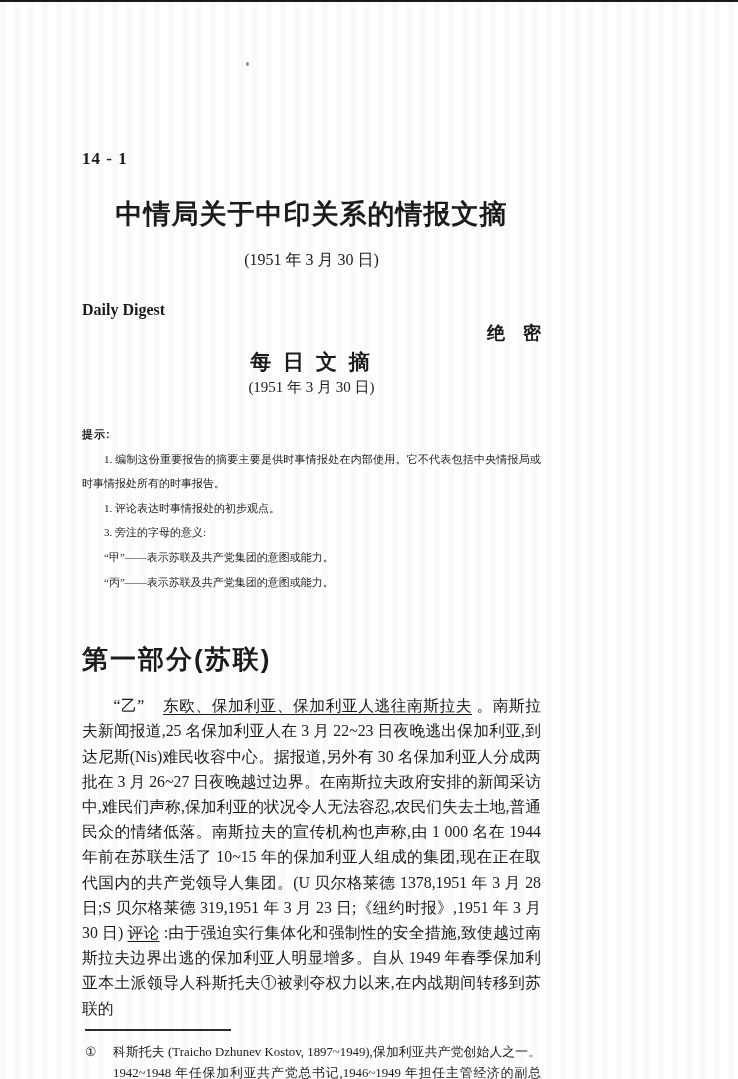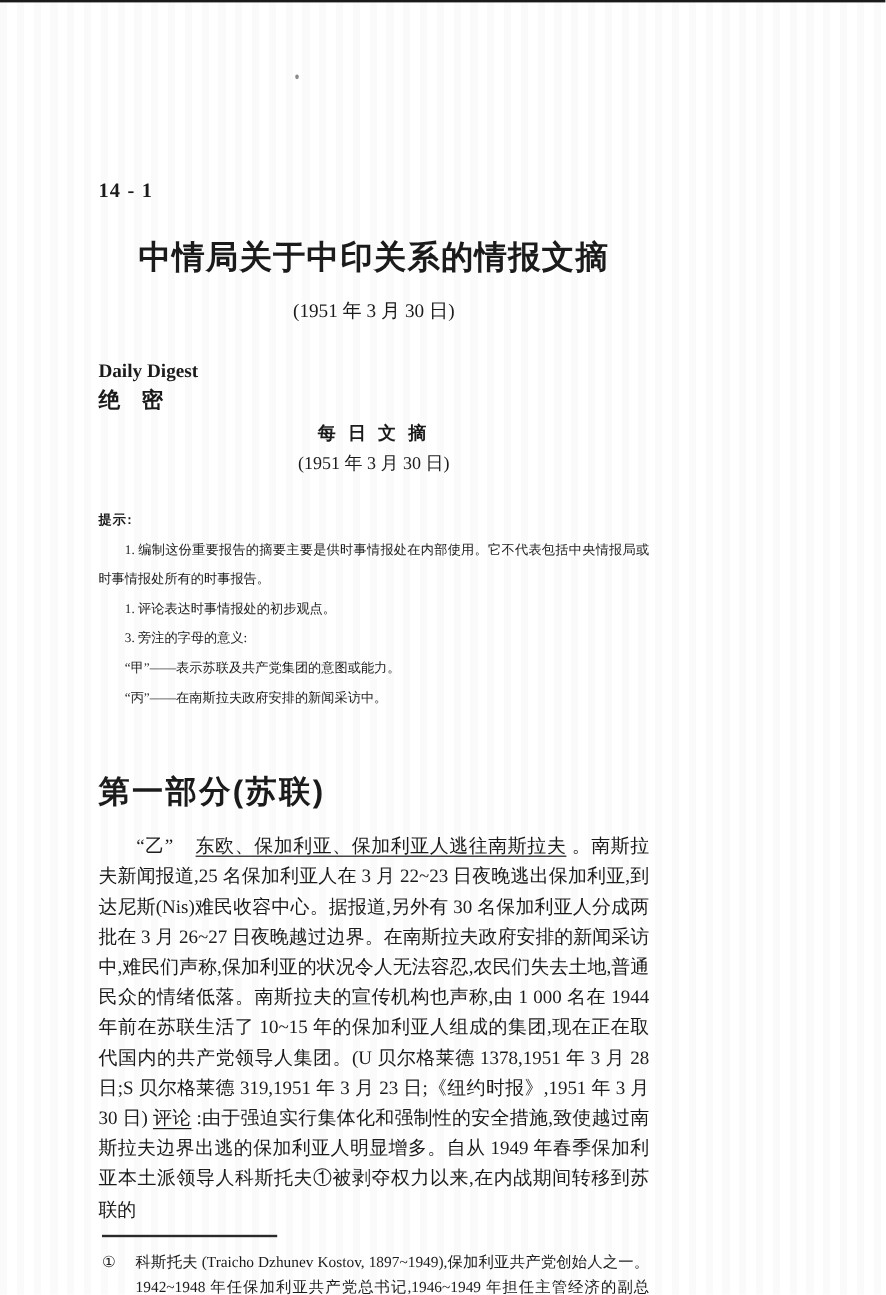--- a/index.html
+++ b/index.html
@@ -48,25 +48,26 @@
     font-size: 16px; line-height: 22px; text-align: center;
   }
   .daily-digest {
     margin-top: 28px;
     font-weight: bold; font-size: 16px; line-height: 22px;
   }
   .classification {
     margin-top: 0px;
     font-family: "Liberation Sans", sans-serif;
     font-weight: bold; font-size: 18px; line-height: 24px;
+    text-align: right;
   }
   .digest-title {
     margin: 3px 0 0 0;
     font-family: "Liberation Sans", sans-serif;
-    font-weight: bold; font-size: 15px; line-height: 27px;
+    font-weight: bold; font-size: 21px; line-height: 27px;
     text-align: center; letter-spacing: 3px;
   }
   .digest-date {
     margin-top: 2px;
     font-size: 15px; line-height: 20px; text-align: center;
   }
   .notes { margin-top: 25px; }
   .notes p {
     margin: 0; font-size: 11px; line-height: 24.6px;
     text-align: justify;
@@ -125,21 +126,21 @@
 
   <h2 class="digest-title">每 日 文 摘</h2>
   <div class="digest-date">(1951 年 3 月 30 日)</div>
 
   <section class="notes">
     <p class="notes-heading">提示:</p>
     <p class="indent">1. 编制这份重要报告的摘要主要是供时事情报处在内部使用。它不代表包括中央情报局或时事情报处所有的时事报告。</p>
     <p class="indent">1. 评论表达时事情报处的初步观点。</p>
     <p class="indent">3. 旁注的字母的意义:</p>
     <p class="indent">“甲”——表示苏联及共产党集团的意图或能力。</p>
-    <p class="indent">“丙”——在南斯拉夫政府安排的新闻采访中。</p>
+    <p class="indent">“丙”——表示苏联及共产党集团的意图或能力。</p>
   </section>
 
   <h2 class="section-heading">第一部分(苏联)</h2>
 
   <p class="article">
     <span class="marker">“乙”</span>
     <span class="u">东欧、保加利亚、保加利亚人逃往南斯拉夫</span>
     <span>。南斯拉夫新闻报道,25 名保加利亚人在 3 月 22~23 日夜晚逃出保加利亚,到达尼斯(Nis)难民收容中心。据报道,另外有 30 名保加利亚人分成两批在 3 月 26~27 日夜晚越过边界。在南斯拉夫政府安排的新闻采访中,难民们声称,保加利亚的状况令人无法容忍,农民们失去土地,普通民众的情绪低落。南斯拉夫的宣传机构也声称,由 1 000 名在 1944 年前在苏联生活了 10~15 年的保加利亚人组成的集团,现在正在取代国内的共产党领导人集团。(U 贝尔格莱德 1378,1951 年 3 月 28 日;S 贝尔格莱德 319,1951 年 3 月 23 日;《纽约时报》,1951 年 3 月 30 日)</span>
     <span class="u">评论</span>
     <span>:由于强迫实行集体化和强制性的安全措施,致使越过南斯拉夫边界出逃的保加利亚人明显增多。自从 1949 年春季保加利亚本土派领导人科斯托夫①被剥夺权力以来,在内战期间转移到苏联的</span>

